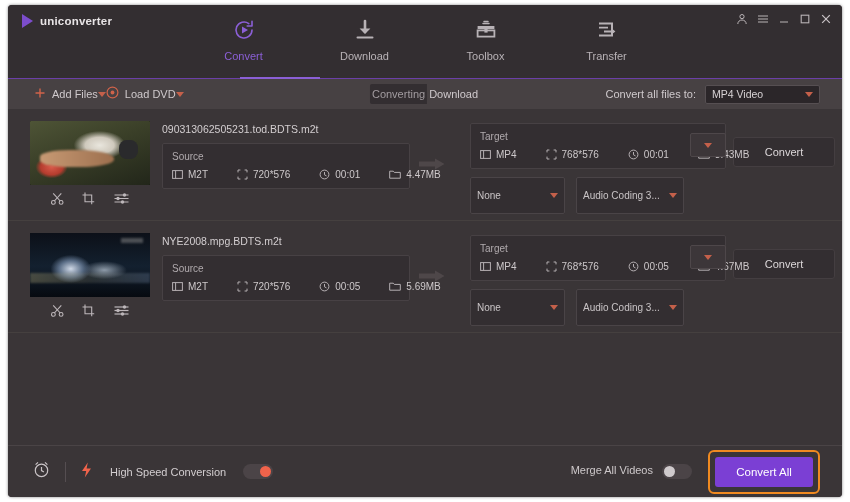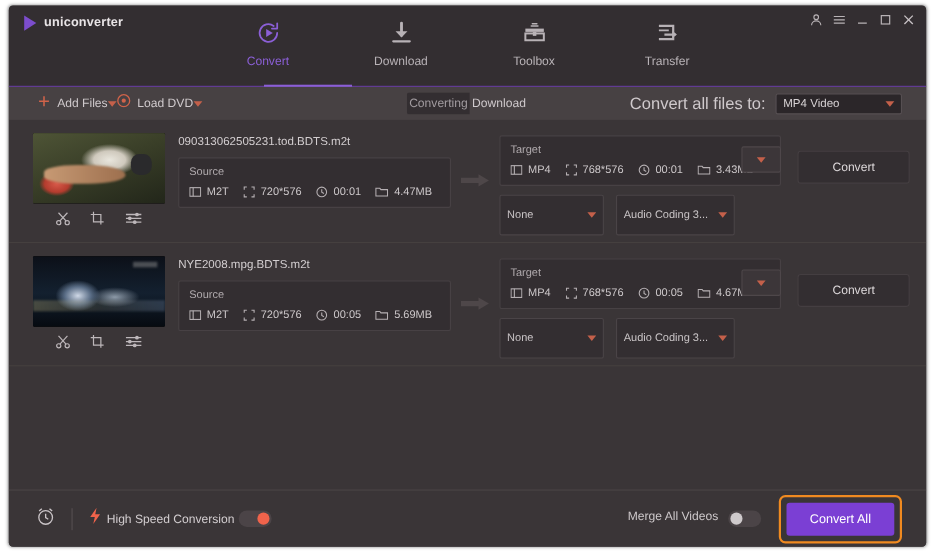--- a/index.html
+++ b/index.html
@@ -86,21 +86,21 @@
   }
   .seg-item {
     padding: 4px 2px; font-size: 11px; color: #cfc9cc; cursor: pointer;
     background: transparent;
   }
   .seg-item.active { background: #332e31; color: #a29ca0; }
   .tb-right {
     position: absolute; right: 22px;
     display: flex; align-items: center; gap: 9px;
   }
-  .tb-right .lbl { font-size: 15px; color: #cfc9cc; }
+  .tb-right .lbl { font-size: 11px; color: #cfc9cc; }
   .fmt-select {
     width: 115px; height: 19px;
     background: #2b2629; border: 1px solid #564f52; border-radius: 2px;
     display: flex; align-items: center; padding: 0 6px;
     font-size: 10.5px; color: #d7d2d4; cursor: pointer;
     position: relative;
   }
   .fmt-select .caret { position: absolute; right: 6px; }
 
   
@@ -156,29 +156,29 @@
   }
   .tool-ic { cursor: pointer; display: flex; align-items: center; justify-content: center; }
 
   .meta { margin: 14px 0 0 12px; width: 248px; flex: none; }
   .fname { font-size: 10.5px; color: #d3ced0; margin-bottom: 8px; }
   .infobox {
     background: #332e31; border: 1px solid #474144; border-radius: 2px;
     padding: 7px 9px 8px 9px;
   }
   .infobox .cap { font-size: 10px; color: #b0aaad; margin-bottom: 7px; }
-  .chips { display: flex; align-items: center; gap: 13px; }
+  .chips { display: flex; align-items: center; gap: 29px; }
   .chip { display: flex; align-items: center; gap: 5px; font-size: 10px; color: #cdc8ca; }
 
   .arrow-cell {
     width: 44px; flex: none; display: flex; align-items: center; justify-content: center;
     height: 88px; padding-top: 26px;
   }
 
-  .target-col { width: 256px; flex: none; margin-top: 14px; }
+  .target-col { width: 256px; flex: none; margin-top: 14px; margin-left: 16px; }
   .target-box { position: relative; }
   .target-box .infobox { padding-right: 44px; }
   .tgt-drop {
     position: absolute; right: 0; top: 10px;
     width: 36px; height: 24px;
     background: #3c3639; border: 1px solid #4e474a; border-radius: 2px;
     display: flex; align-items: center; justify-content: center; cursor: pointer;
   }
   .sub-selects { display: flex; gap: 11px; margin-top: 8px; }
   .mini-select {
@@ -199,21 +199,21 @@
   }
 
   
   .footer {
     height: 52px; flex: none; background: #3a3537;
     border-top: 1px solid #4a4446;
     display: flex; align-items: center; position: relative;
   }
   .ft-left { display: flex; align-items: center; margin-left: 24px; gap: 0; }
   .ft-divider { width: 1px; height: 20px; background: #554e51; margin: 0 14px; }
-  .hsc { display: flex; align-items: center; gap: 4px; }
+  .hsc { display: flex; align-items: center; gap: 17px; }
   .hsc .lbl { font-size: 11px; color: #d3ced0; }
   .toggle {
     width: 30px; height: 15px; border-radius: 8px; position: relative; cursor: pointer;
   }
   .toggle .knob {
     position: absolute; top: 2px; width: 11px; height: 11px; border-radius: 50%;
   }
   .toggle.on { background: #4b4447; }
   .toggle.on .knob { right: 2px; background: #f0634b; }
   .toggle.off { background: #4b4447; }

